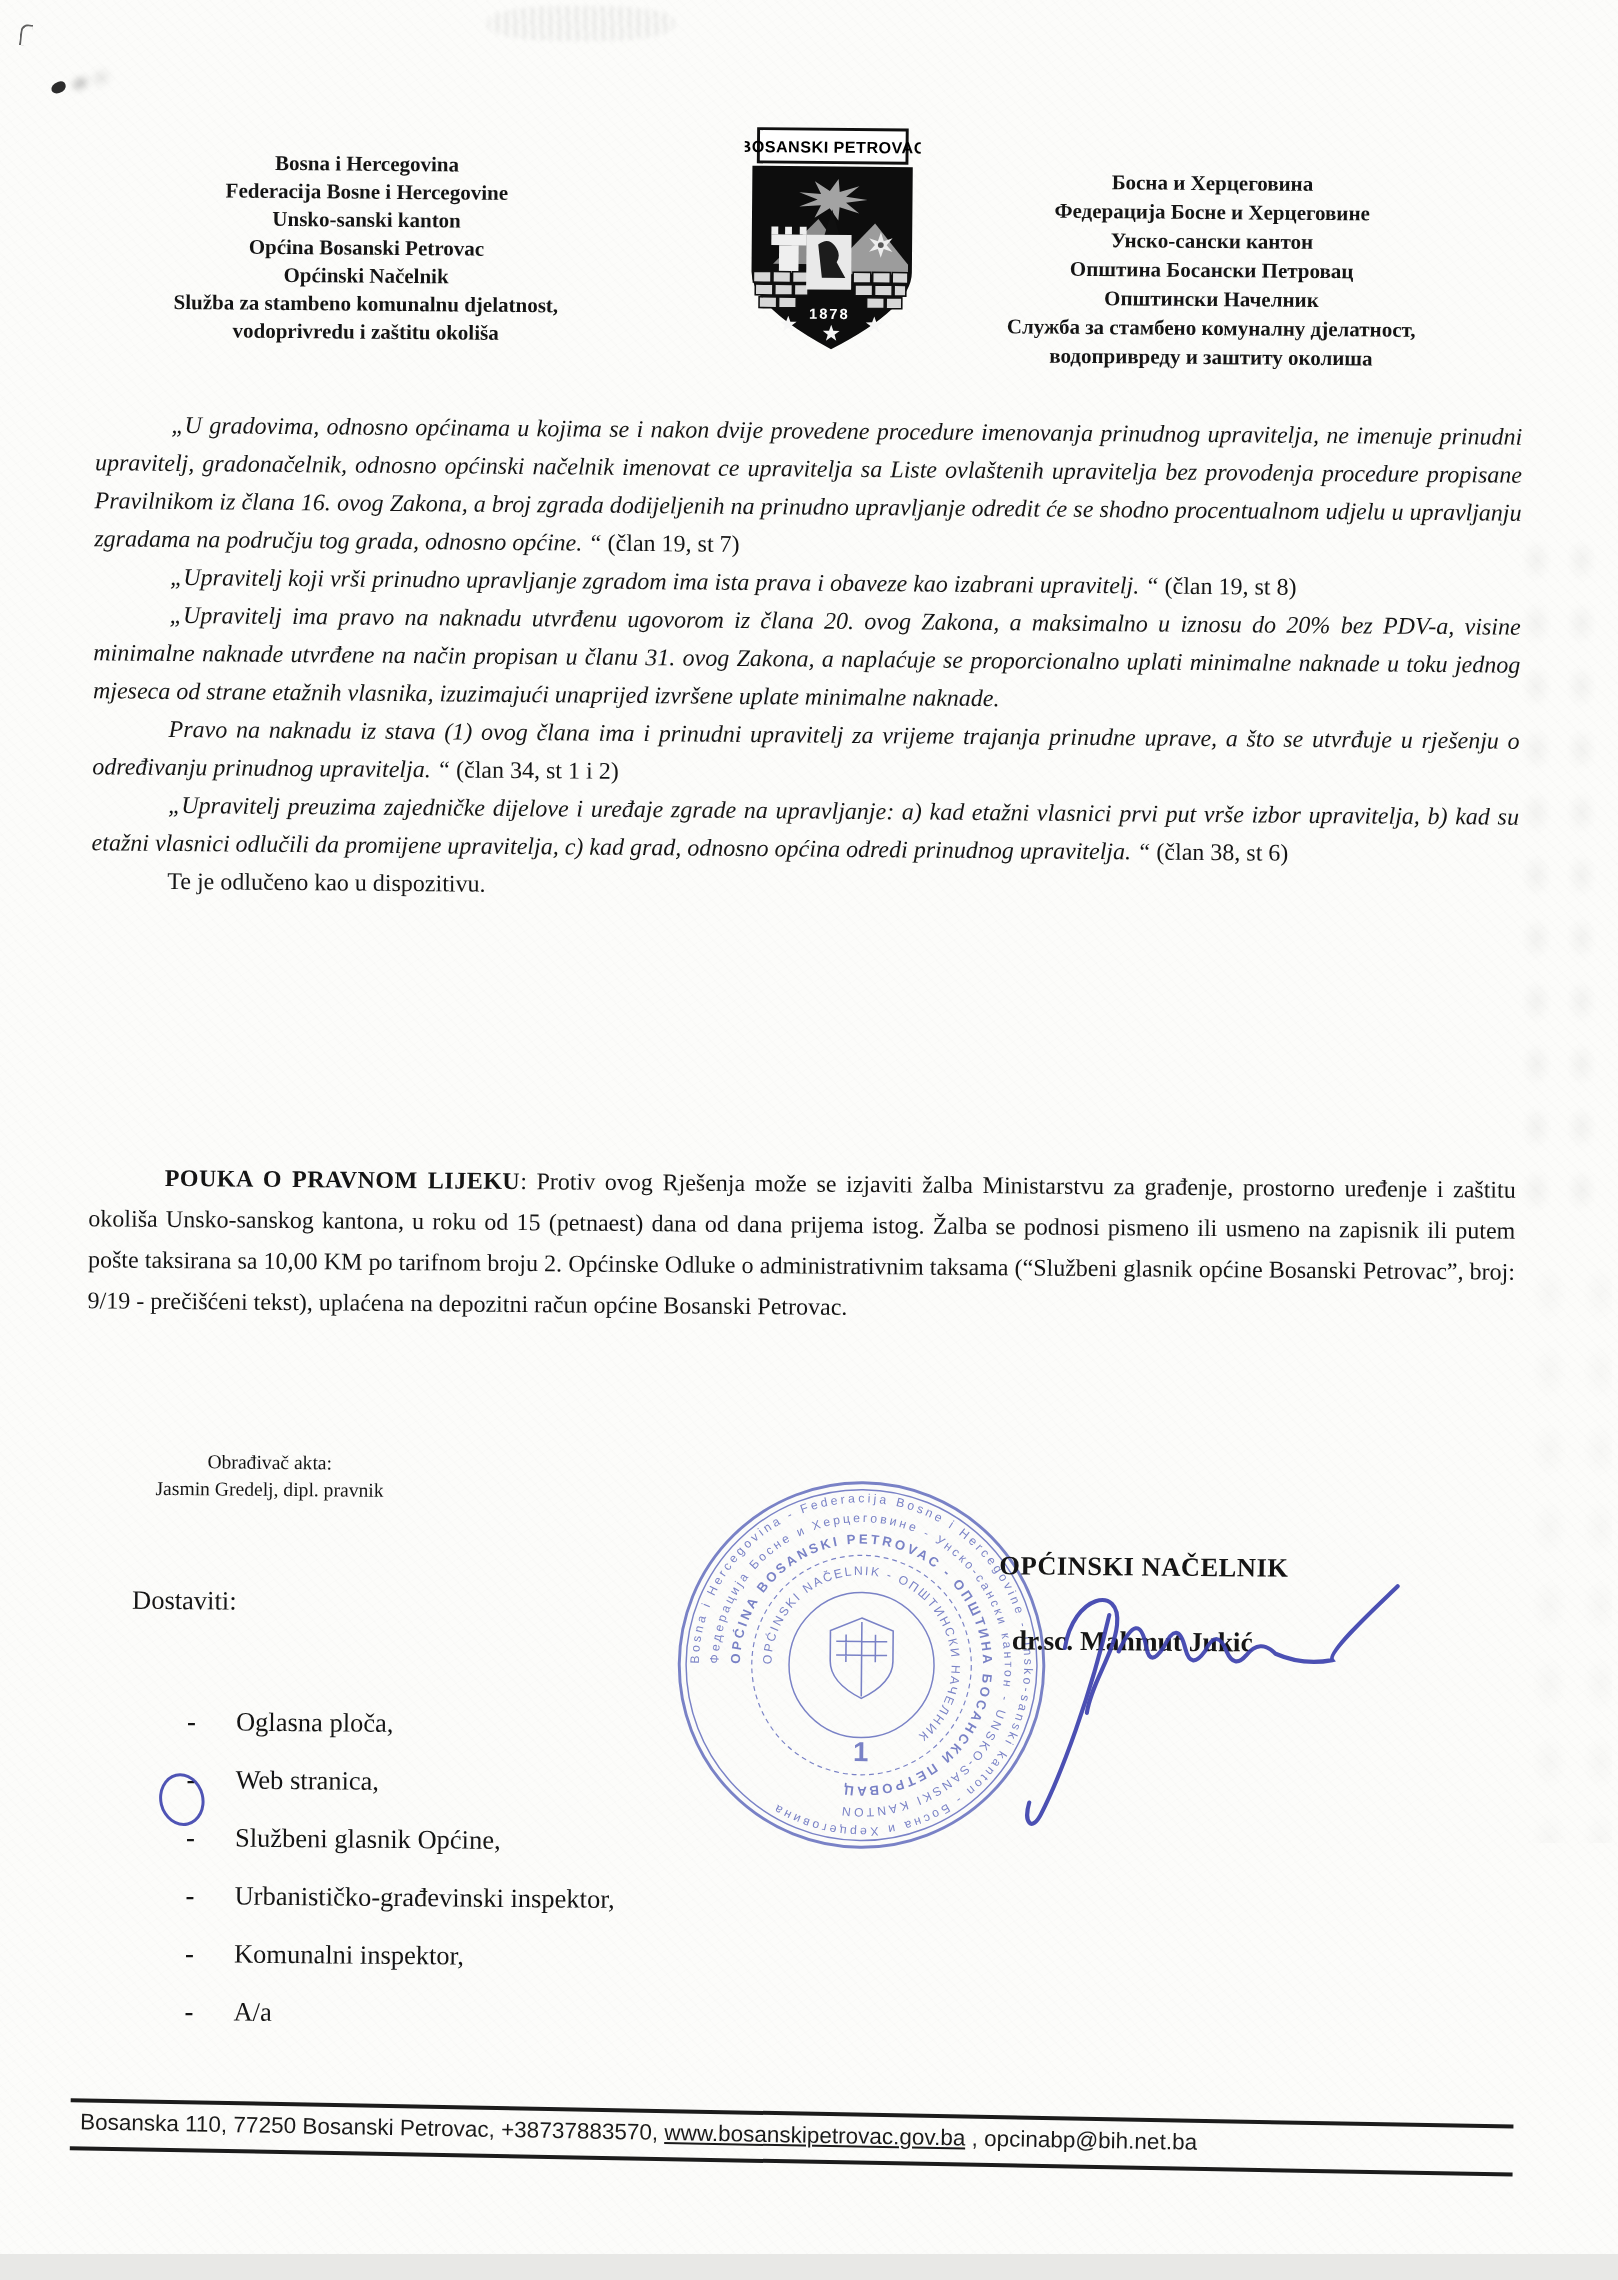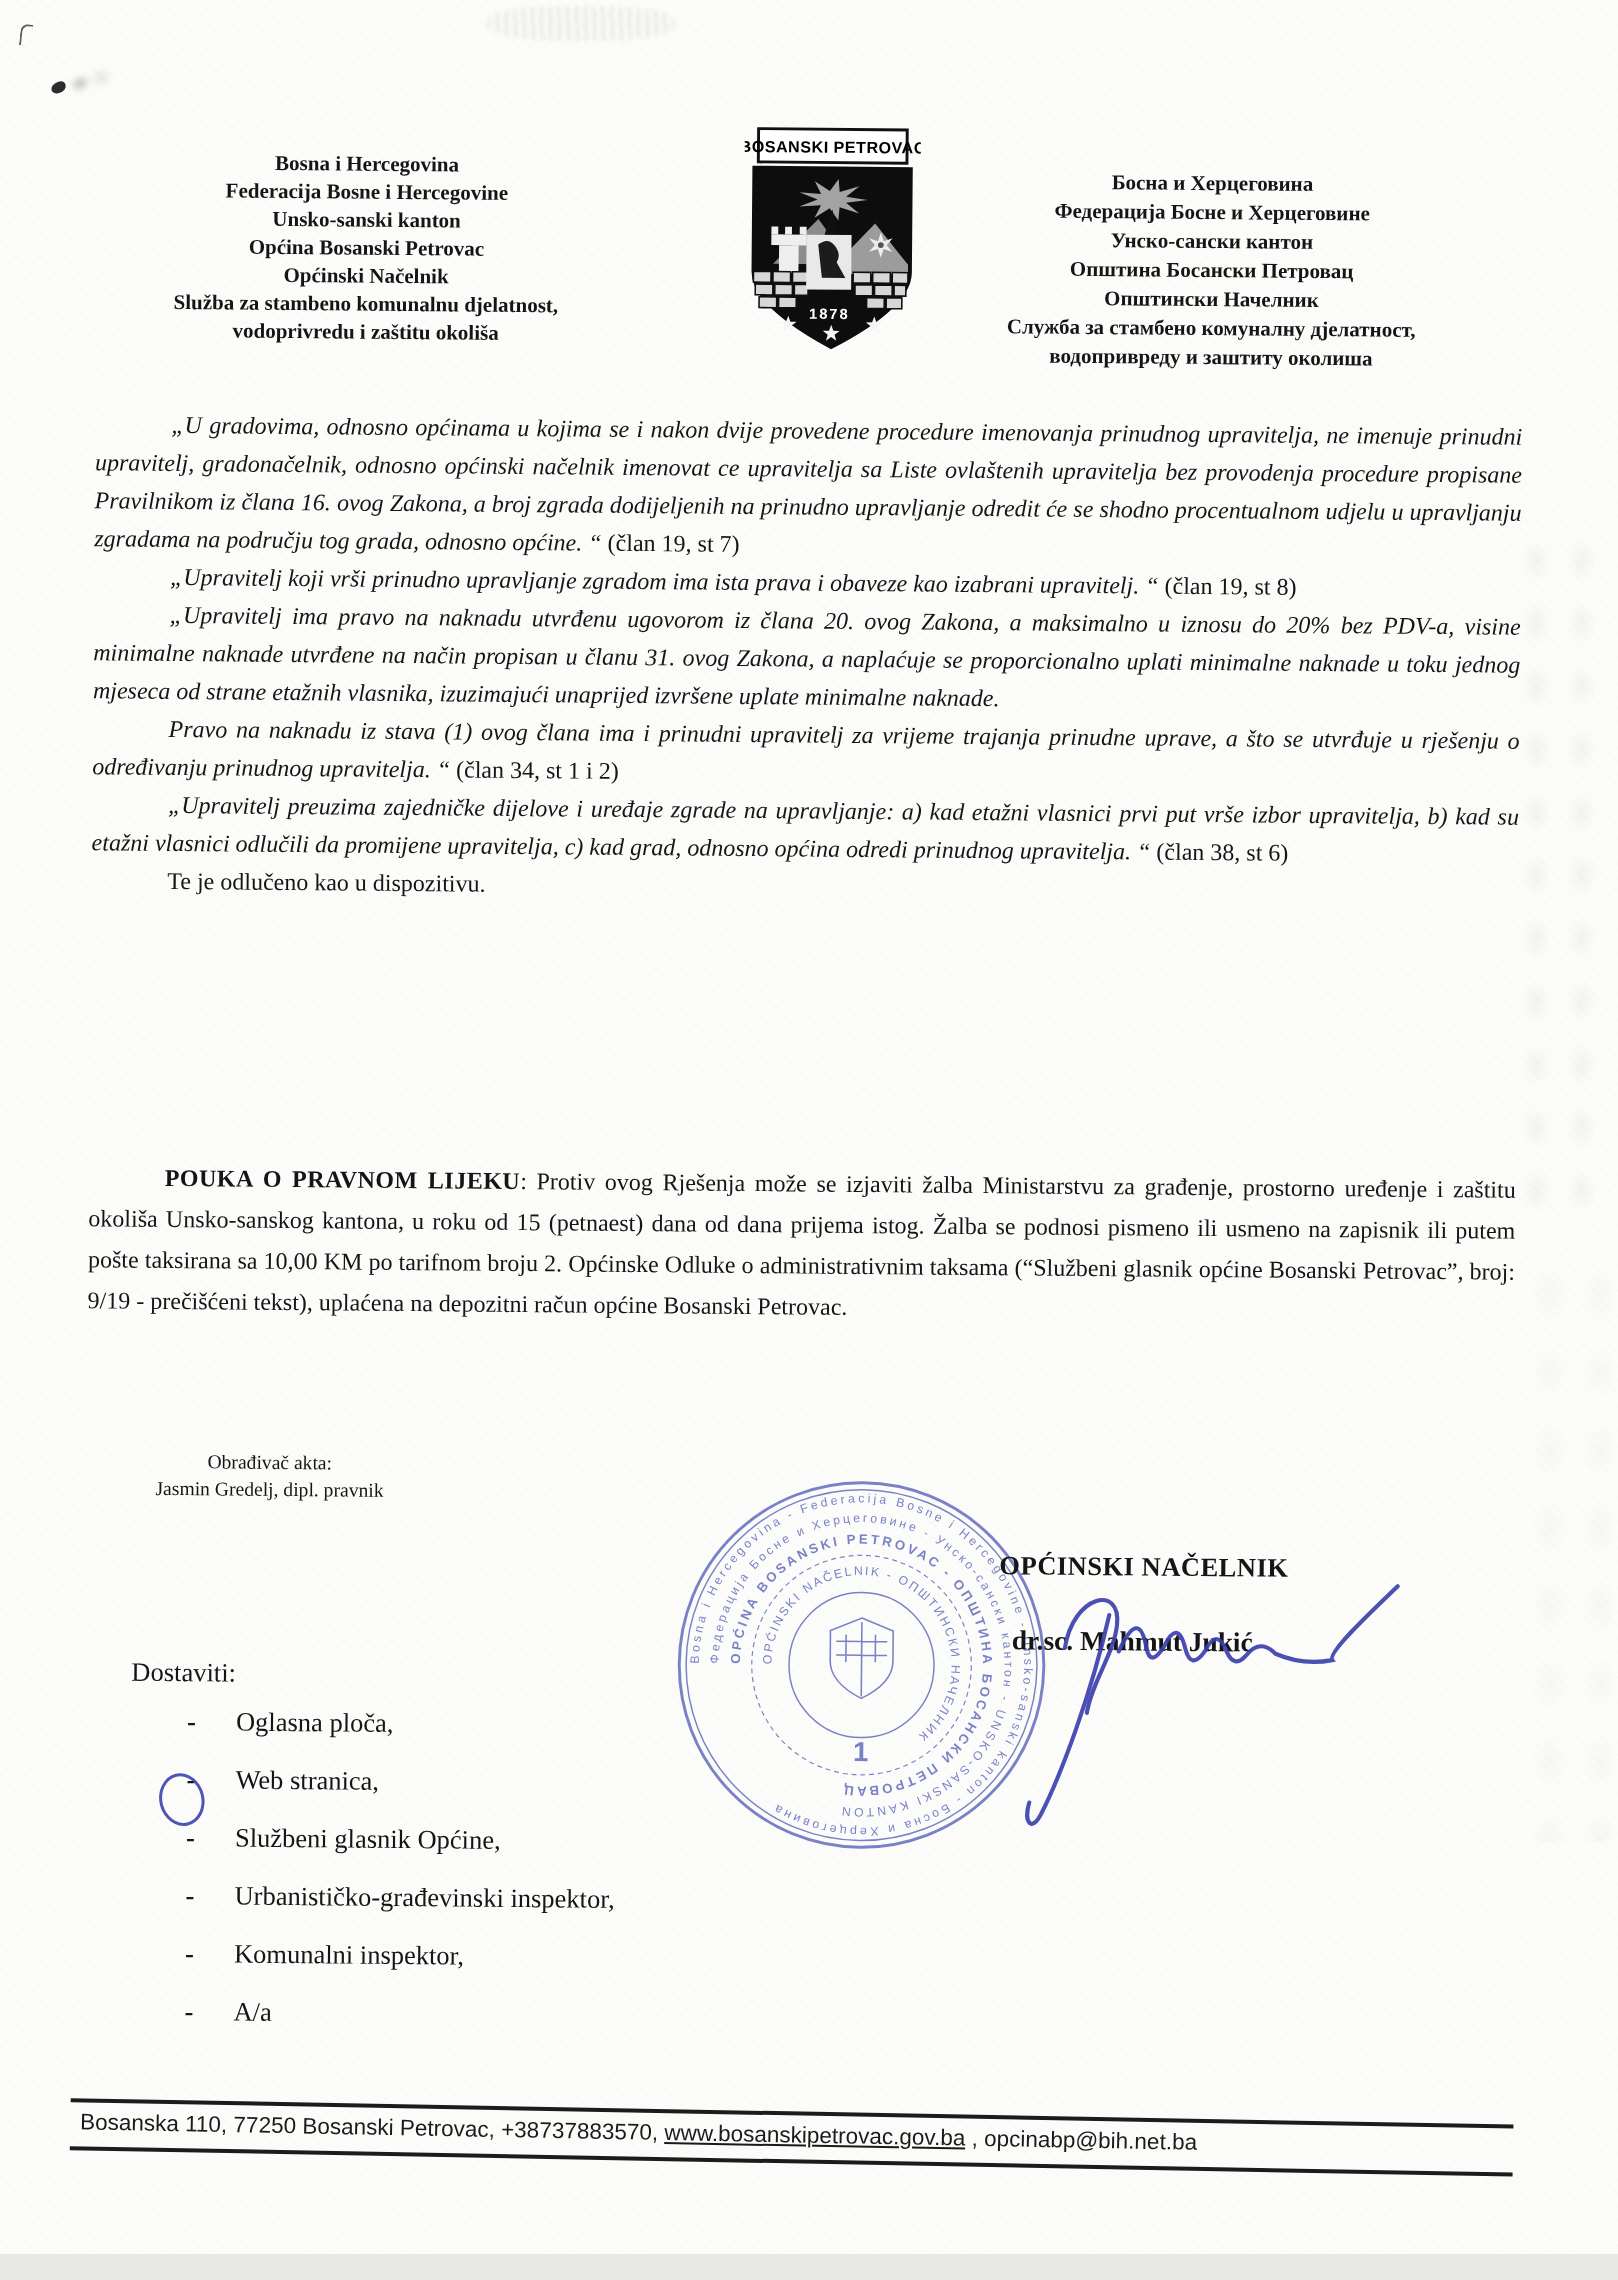--- a/index.html
+++ b/index.html
@@ -41,21 +41,21 @@
   .processor{position:absolute;left:110px;top:1447px;width:343px;text-align:center;
     font-size:19.6px;line-height:27.4px;}
   .sig-title{position:absolute;left:1012px;top:1542px;font-size:26.5px;font-weight:bold;letter-spacing:0.5px;}
   .sig-name{position:absolute;left:1025px;top:1617px;font-size:27.4px;font-weight:bold;}
   .signature-svg{position:absolute;left:985px;top:1549px;width:451px;height:294px;pointer-events:none;}
 
   
   .stamp{position:absolute;left:679px;top:1462px;width:392px;height:392px;opacity:0.78;}
 
   
-  .dist-label{position:absolute;left:145px;top:1656px;font-size:26.5px;}
+  .dist-label{position:absolute;left:145px;top:1584px;font-size:26.5px;}
   .dist{position:absolute;left:145px;top:1705px;font-size:26.5px;}
   .dist .row{display:flex;height:58px;align-items:flex-start;}
   .dist .dash{display:inline-block;width:49px;margin-left:56px;font-weight:bold;}
   .pen-circle{position:absolute;left:174px;top:1772px;width:39px;height:47px;
     border:3.4px solid #3c41ad;border-radius:50%;transform:rotate(-14deg);opacity:0.9;}
 
   
   .footer{position:absolute;left:88px;top:2098px;width:1443px;
     transform:rotate(0.55deg);transform-origin:0 0;
     font-family:"Liberation Sans", sans-serif;font-size:22.5px;}

